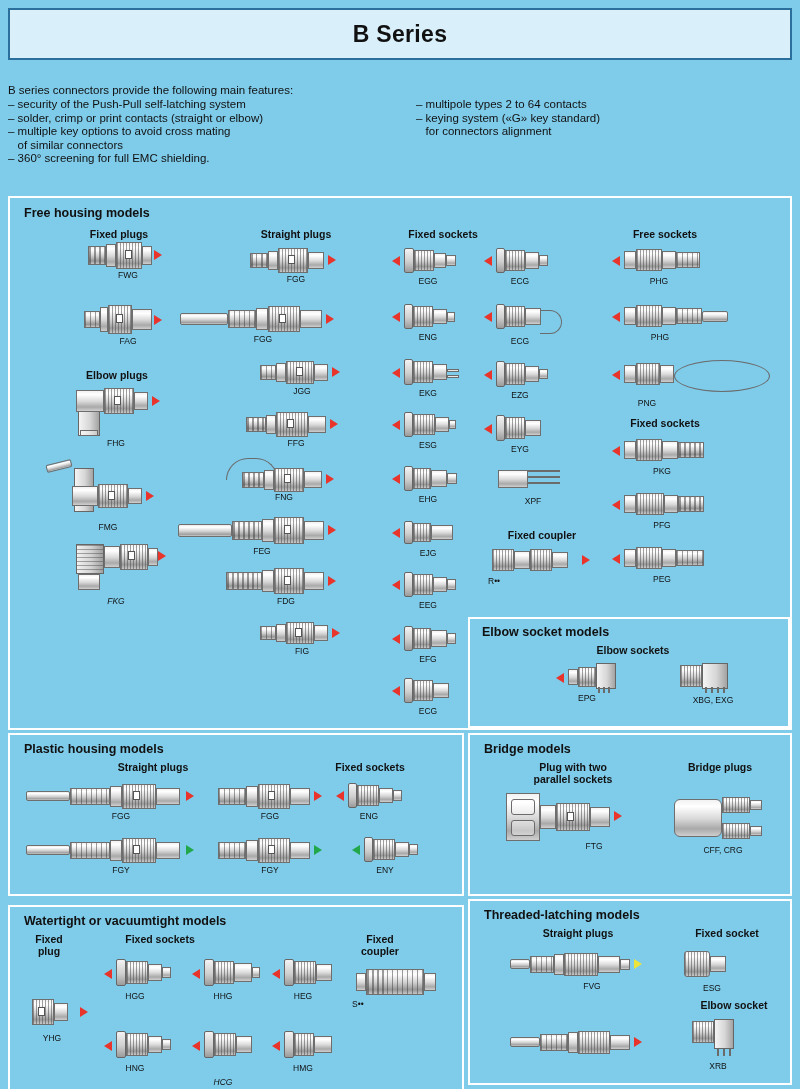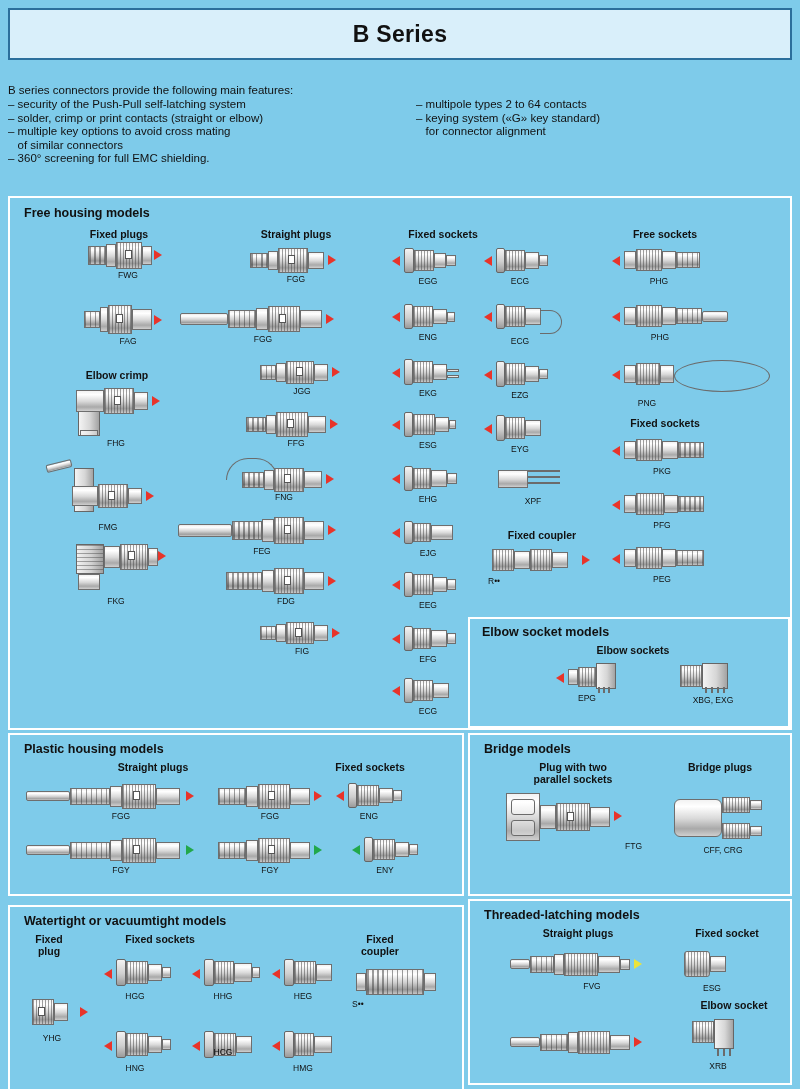--- a/index.html
+++ b/index.html
@@ -145,30 +145,30 @@
       <div class="col-l">
         <div class="line">– security of the Push-Pull self-latching system</div>
         <div class="line">– solder, crimp or print contacts (straight or elbow)</div>
         <div class="line">– multiple key options to avoid cross mating</div>
         <div class="line">   of similar connectors</div>
         <div class="line">– 360° screening for full EMC shielding.</div>
       </div>
       <div class="col-r">
         <div class="line">– multipole types 2 to 64 contacts</div>
         <div class="line">– keying system («G» key standard)</div>
-        <div class="line">   for connector alignment</div>
+        <div class="line">   for connectors alignment</div>
       </div>
     </div>
   </div>
 
   <div class="panel" id="metal-panel">
     <div class="panel-title">Free housing models</div>
 
     <div class="group-title" style="position:absolute;left:54px;top:30px;width:110px;">Fixed plugs</div>
-    <div class="group-title" style="position:absolute;left:48px;top:171px;width:118px;">Elbow crimp</div>
+    <div class="group-title" style="position:absolute;left:48px;top:171px;width:118px;">Elbow plugs</div>
     <div class="group-title" style="position:absolute;left:224px;top:30px;width:124px;">Straight plugs</div>
     <div class="group-title" style="position:absolute;left:378px;top:30px;width:110px;">Fixed sockets</div>
     <div class="group-title" style="position:absolute;left:598px;top:30px;width:114px;">Free sockets</div>
     <div class="group-title" style="position:absolute;left:598px;top:219px;width:114px;">Fixed sockets</div>
     <div class="group-title" style="position:absolute;left:470px;top:331px;width:124px;">Fixed coupler</div>
 
     <div class="item" style="left:72px;top:42px;width:92px;height:46px;">
       <div class="conn" style="position:absolute;left:0;top:0;width:78px;height:30px;">
         <div class="seg ribs" style="left:6px;top:6px;width:18px;height:19px;"></div>
         <div class="seg" style="left:24px;top:4px;width:10px;height:23px;"></div>
@@ -211,21 +211,21 @@
         <div class="elbow-v" style="left:28px;top:8px;width:20px;height:44px;"></div>
         <div class="seg" style="left:26px;top:26px;width:26px;height:20px;"></div>
         <div class="seg knurl" style="left:52px;top:24px;width:30px;height:24px;"></div>
         <div class="keybox" style="left:62px;top:31px;width:7px;height:9px;"></div>
         <div class="seg" style="left:82px;top:28px;width:14px;height:16px;"></div>
       </div>
       <div class="arrow" style="left:106px;top:31px;"></div>
       <div class="cap" style="top:62px;">FMG</div>
     </div>
 
-    <div class="item" style="left:46px;top:342px;width:120px;height:68px;">
+    <div class="item" style="left:46px;top:342px;width:120px;height:68px;font-style:italic;">
       <div class="conn" style="position:absolute;left:10px;top:0;width:104px;height:56px;">
         <div class="elbow-v" style="left:10px;top:4px;width:28px;height:30px;background:repeating-linear-gradient(to bottom, rgba(70,70,70,.45) 0 1px, rgba(255,255,255,0) 1px 4px), linear-gradient(to right,#f1f1f1,#d2d2d2 55%,#a0a0a0);"></div>
         <div class="seg" style="left:12px;top:34px;width:22px;height:16px;"></div>
         <div class="seg" style="left:38px;top:6px;width:16px;height:22px;"></div>
         <div class="seg knurl" style="left:54px;top:4px;width:28px;height:26px;"></div>
         <div class="keybox" style="left:62px;top:11px;width:7px;height:9px;"></div>
         <div class="seg" style="left:82px;top:8px;width:10px;height:18px;"></div>
       </div>
       <div class="arrow" style="left:102px;top:11px;"></div>
       <div class="cap" style="top:56px;">FKG</div>
@@ -678,21 +678,21 @@
       <div class="conn" style="position:absolute;left:0;top:0;width:130px;height:48px;">
         <div class="seg" style="left:0px;top:0px;width:34px;height:48px;"></div>
         <div class="ring" style="left:5px;top:6px;width:24px;height:16px;border-radius:3px;"></div>
         <div class="ring" style="left:5px;top:27px;width:24px;height:16px;border-radius:3px;"></div>
         <div class="seg" style="left:34px;top:12px;width:16px;height:24px;"></div>
         <div class="seg knurl" style="left:50px;top:10px;width:34px;height:28px;"></div>
         <div class="keybox" style="left:61px;top:19px;width:7px;height:9px;"></div>
         <div class="seg" style="left:84px;top:14px;width:20px;height:20px;"></div>
       </div>
       <div class="arrow" style="left:108px;top:18px;"></div>
-      <div class="cap" style="top:48px;left:40px;width:96px;text-align:right;">FTG</div>
+      <div class="cap" style="top:48px;left:40px;width:96px;">FTG</div>
     </div>
 
     <div class="item" style="left:198px;top:58px;width:116px;height:62px;">
       <div class="conn" style="position:absolute;left:0;top:0;width:110px;height:50px;">
         <div class="seg" style="left:6px;top:6px;width:48px;height:38px;border-radius:6px;"></div>
         <div class="seg knurl" style="left:54px;top:4px;width:28px;height:16px;"></div>
         <div class="seg" style="left:82px;top:7px;width:12px;height:10px;"></div>
         <div class="seg knurl" style="left:54px;top:30px;width:28px;height:16px;"></div>
         <div class="seg" style="left:82px;top:33px;width:12px;height:10px;"></div>
       </div>
@@ -761,21 +761,21 @@
       <div class="cap" style="top:34px;left:0;width:62px;">HNG</div>
     </div>
 
     <div class="item" style="left:182px;top:122px;width:76px;height:46px;">
       <div class="arrow left" style="left:0px;top:12px;"></div>
       <div class="conn" style="position:absolute;left:12px;top:0;width:62px;height:32px;">
         <div class="flange" style="left:0px;top:2px;width:10px;height:27px;"></div>
         <div class="seg knurl" style="left:10px;top:4px;width:22px;height:23px;"></div>
         <div class="seg" style="left:32px;top:7px;width:16px;height:17px;"></div>
       </div>
-      <div class="cap" style="top:18px;left:0;width:62px;">HCG</div>
+      <div class="cap" style="top:48px;left:0;width:62px;font-style:italic;">HCG</div>
     </div>
 
     <div class="item" style="left:262px;top:122px;width:76px;height:46px;">
       <div class="arrow left" style="left:0px;top:12px;"></div>
       <div class="conn" style="position:absolute;left:12px;top:0;width:62px;height:32px;">
         <div class="flange" style="left:0px;top:2px;width:10px;height:27px;"></div>
         <div class="seg knurl" style="left:10px;top:4px;width:20px;height:23px;"></div>
         <div class="seg" style="left:30px;top:7px;width:18px;height:17px;"></div>
       </div>
       <div class="cap" style="top:34px;left:0;width:62px;">HMG</div>

